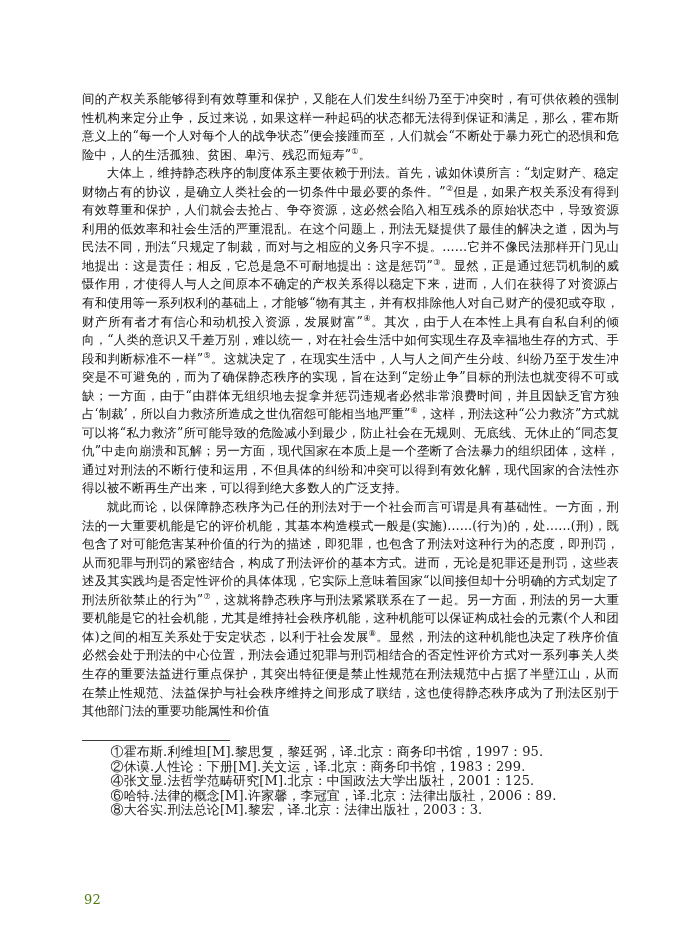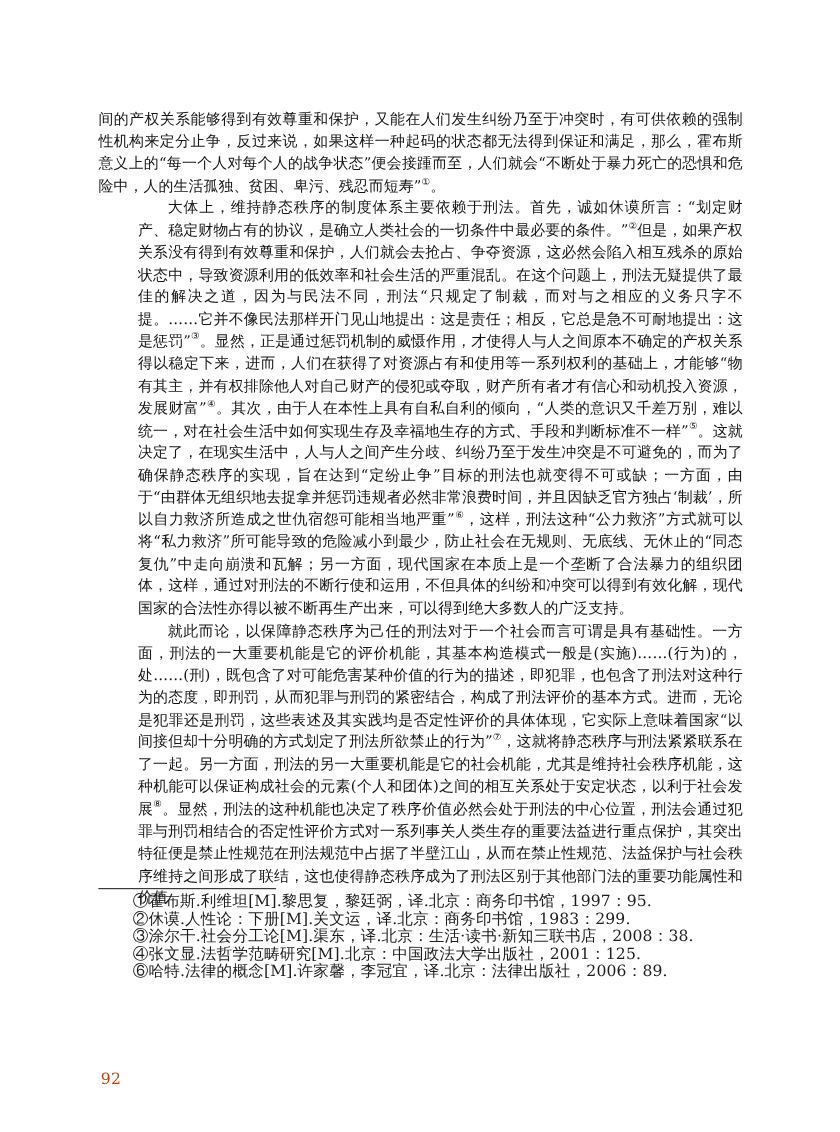--- a/index.html
+++ b/index.html
@@ -44,21 +44,20 @@
   }
 
   .para {
     margin: 0;
     padding: 0;
     text-indent: 0;
   }
 
   .para.indent {
     text-indent: 2em;
-    margin-left: 33px;
   }
 
   sup.fn {
     font-size: 8px;
     vertical-align: super;
     line-height: 0;
     letter-spacing: 0;
   }
 
   .footnote-block {
@@ -88,21 +87,21 @@
     white-space: nowrap;
     text-indent: 2.2em;
     letter-spacing: 0.01em;
   }
 
   .page-number {
     position: absolute;
     left: 84px;
     top: 880px;
     font-size: 13px;
-    color: #c2410c;
+    color: #4d7c0f;
     font-family: "DejaVu Serif", "Liberation Serif", serif;
     letter-spacing: 0.02em;
   }
 </style>
 </head>
 <body>
 
 <div class="page">
 
   <div class="content-area">
@@ -113,21 +112,21 @@
 
     <p class="body-text para indent"><span>就此而论，以保障静态秩序为己任的刑法对于一个社会而言可谓是具有基础性。一方面，刑法的一大重要机能是它的评价机能，其基本构造模式一般是(实施)……(行为)的，处……(刑)，既包含了对可能危害某种价值的行为的描述，即犯罪，也包含了刑法对这种行为的态度，即刑罚，从而犯罪与刑罚的紧密结合，构成了刑法评价的基本方式。进而，无论是犯罪还是刑罚，这些表述及其实践均是否定性评价的具体体现，它实际上意味着国家“以间接但却十分明确的方式划定了刑法所欲禁止的行为”</span><sup class="fn">⑦</sup><span>，这就将静态秩序与刑法紧紧联系在了一起。另一方面，刑法的另一大重要机能是它的社会机能，尤其是维持社会秩序机能，这种机能可以保证构成社会的元素(个人和团体)之间的相互关系处于安定状态，以利于社会发展</span><sup class="fn">⑧</sup><span>。显然，刑法的这种机能也决定了秩序价值必然会处于刑法的中心位置，刑法会通过犯罪与刑罚相结合的否定性评价方式对一系列事关人类生存的重要法益进行重点保护，其突出特征便是禁止性规范在刑法规范中占据了半壁江山，从而在禁止性规范、法益保护与社会秩序维持之间形成了联结，这也使得静态秩序成为了刑法区别于其他部门法的重要功能属性和价值</span></p>
 
   </div>
 
   <div class="footnote-block">
     <div class="fn-rule"></div>
     <ul class="fn-list">
       <li class="fn-item"><span>①</span><span>霍布斯.利维坦[M].黎思复，黎廷弼，译.北京：商务印书馆，1997：95.</span></li>
       <li class="fn-item"><span>②</span><span>休谟.人性论：下册[M].关文运，译.北京：商务印书馆，1983：299.</span></li>
-      <li class="fn-item"><span>③</span><span>涂尔干.社会分工论[M].渠东，译.北京：生活·读书·新知三联书店，2008：38.</span></li>
       <li class="fn-item"><span>④</span><span>张文显.法哲学范畴研究[M].北京：中国政法大学出版社，2001：125.</span></li>
       <li class="fn-item"><span>⑥</span><span>哈特.法律的概念[M].许家馨，李冠宜，译.北京：法律出版社，2006：89.</span></li>
+      <li class="fn-item"><span>⑧</span><span>大谷实.刑法总论[M].黎宏，译.北京：法律出版社，2003：3.</span></li>
     </ul>
   </div>
 
   <div class="page-number">92</div>
 
 </div>
 
 </body></html>

